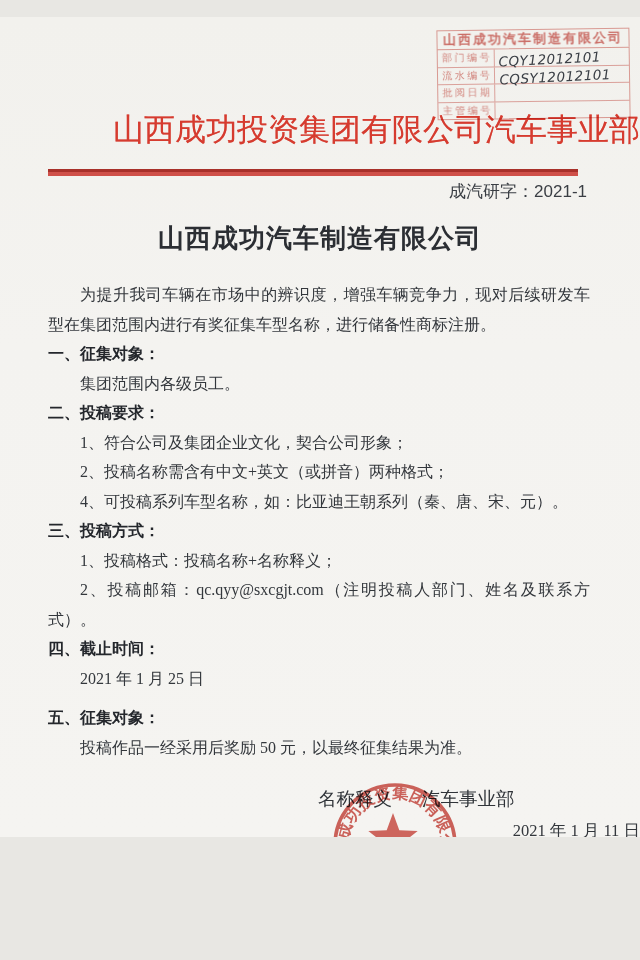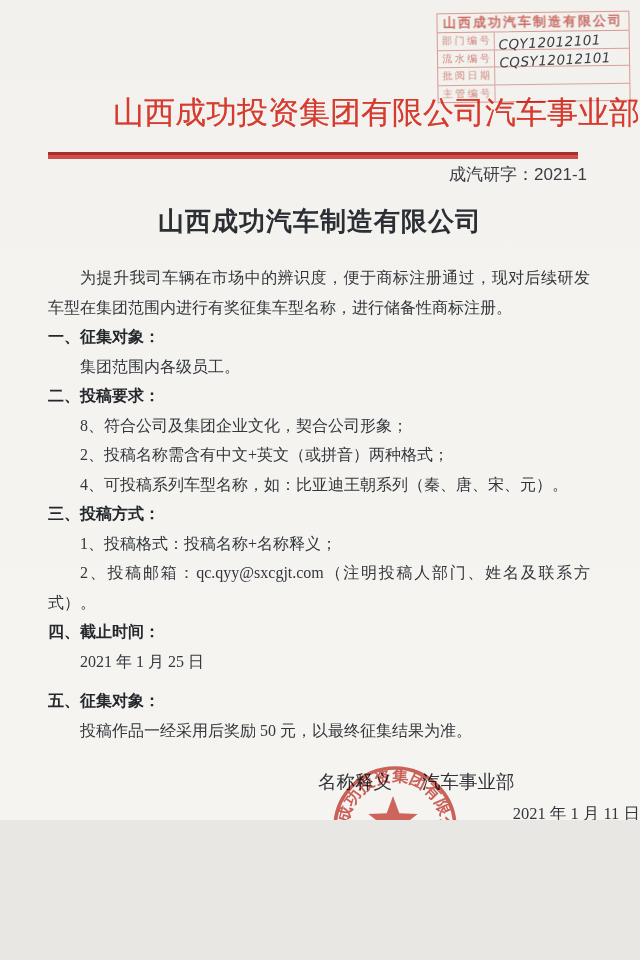--- a/index.html
+++ b/index.html
@@ -1,17 +1,17 @@
 <!DOCTYPE html>
 <html><head>
 <meta charset="utf-8">
 <style>
   html,body { margin:0; padding:0; background:#e8e7e3; }
   .page {
-    position:relative; width:640px; height:820px; margin:0 auto;
+    position:relative; width:640px; height:820px; margin:17px auto;
     background:linear-gradient(180deg,#f2f1ed 0%, #f4f3f0 40%, #f5f4f1 100%);
     overflow:hidden;
     font-family:"Liberation Serif","DejaVu Serif",serif;
     color:#33373c;
   }
 
   
   .receipt-stamp {
     position:absolute; top:12px; left:437px; width:193px;
     transform:rotate(-0.8deg);
@@ -125,27 +125,27 @@
     </div>
   </div>
 
   <h1 class="masthead-title">山西成功投资集团有限公司汽车事业部</h1>
   <div class="red-rule"></div>
   <div class="doc-number">成汽研字：2021-1</div>
 
   <h2 class="doc-title">山西成功汽车制造有限公司</h2>
 
   <div class="doc-body">
-    <p class="para">为提升我司车辆在市场中的辨识度，便于商标注册通过，现对后续研发车型在集团范围内进行有奖征集车型名称，进行储备性商标注册。</p>
+    <p class="para">为提升我司车辆在市场中的辨识度，增强车辆竞争力，现对后续研发车型在集团范围内进行有奖征集车型名称，进行储备性商标注册。</p>
 
     <p class="section-heading">一、征集对象：</p>
     <p class="para">集团范围内各级员工。</p>
 
     <p class="section-heading">二、投稿要求：</p>
-    <p class="para">8、符合公司及集团企业文化，契合公司形象；</p>
+    <p class="para">1、符合公司及集团企业文化，契合公司形象；</p>
     <p class="para">2、投稿名称需含有中文+英文（或拼音）两种格式；</p>
     <p class="para">4、可投稿系列车型名称，如：比亚迪王朝系列（秦、唐、宋、元）。</p>
 
     <p class="section-heading">三、投稿方式：</p>
     <p class="para">1、投稿格式：投稿名称+名称释义；</p>
     <p class="para">2、投稿邮箱：qc.qyy@sxcgjt.com（注明投稿人部门、姓名及联系方式）。</p>
 
     <p class="section-heading">四、截止时间：</p>
     <p class="para">2021 年 1 月 25 日</p>
 

